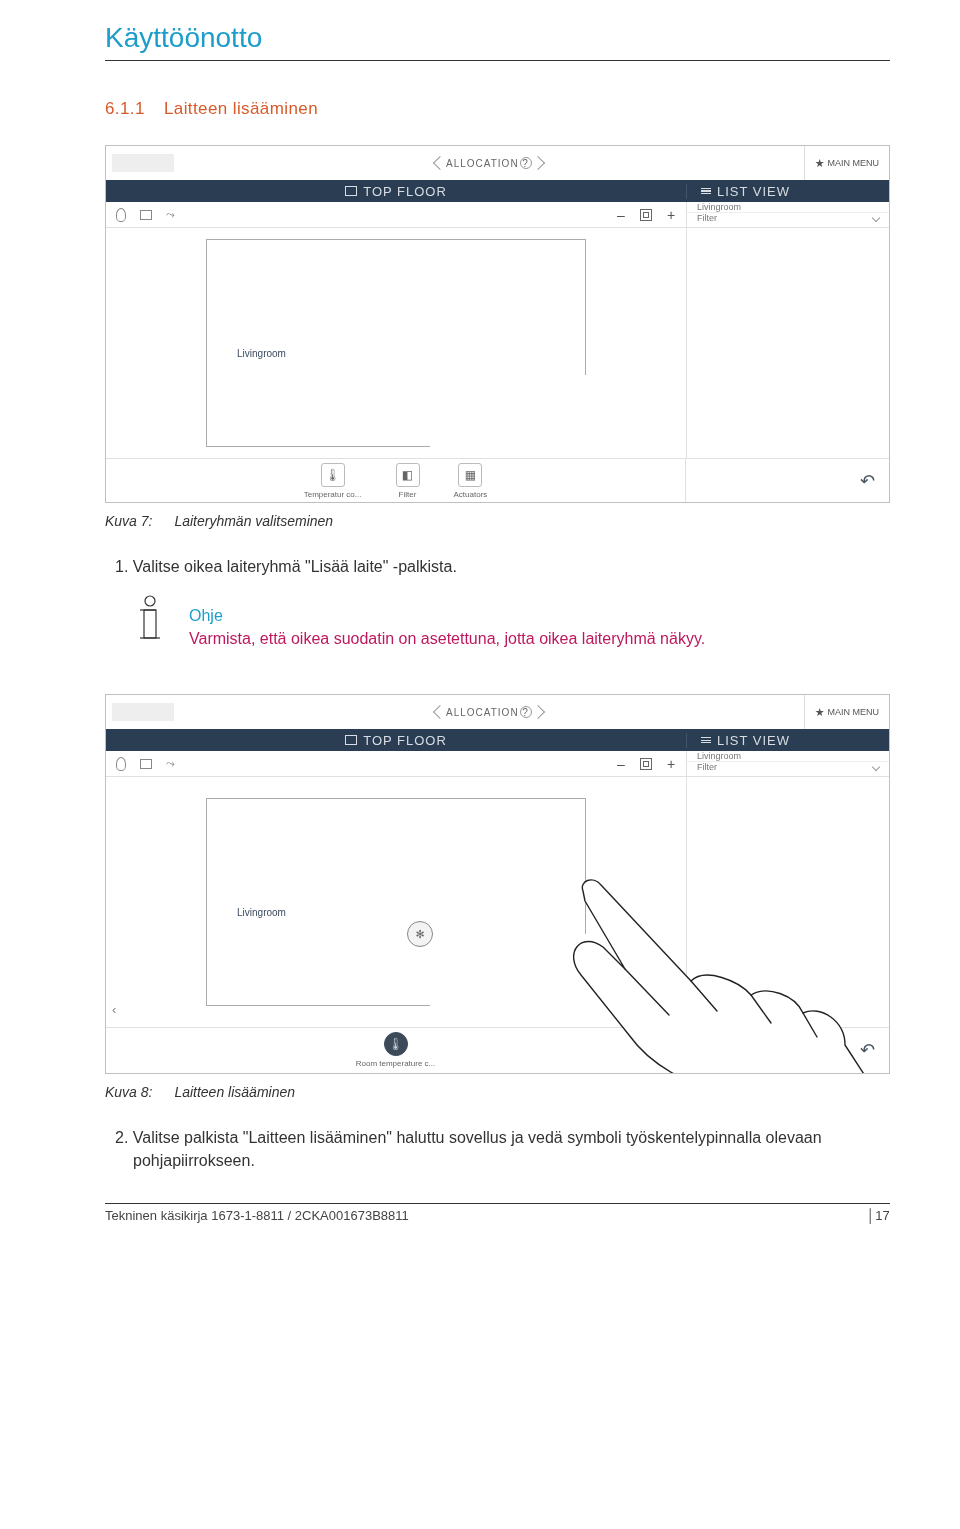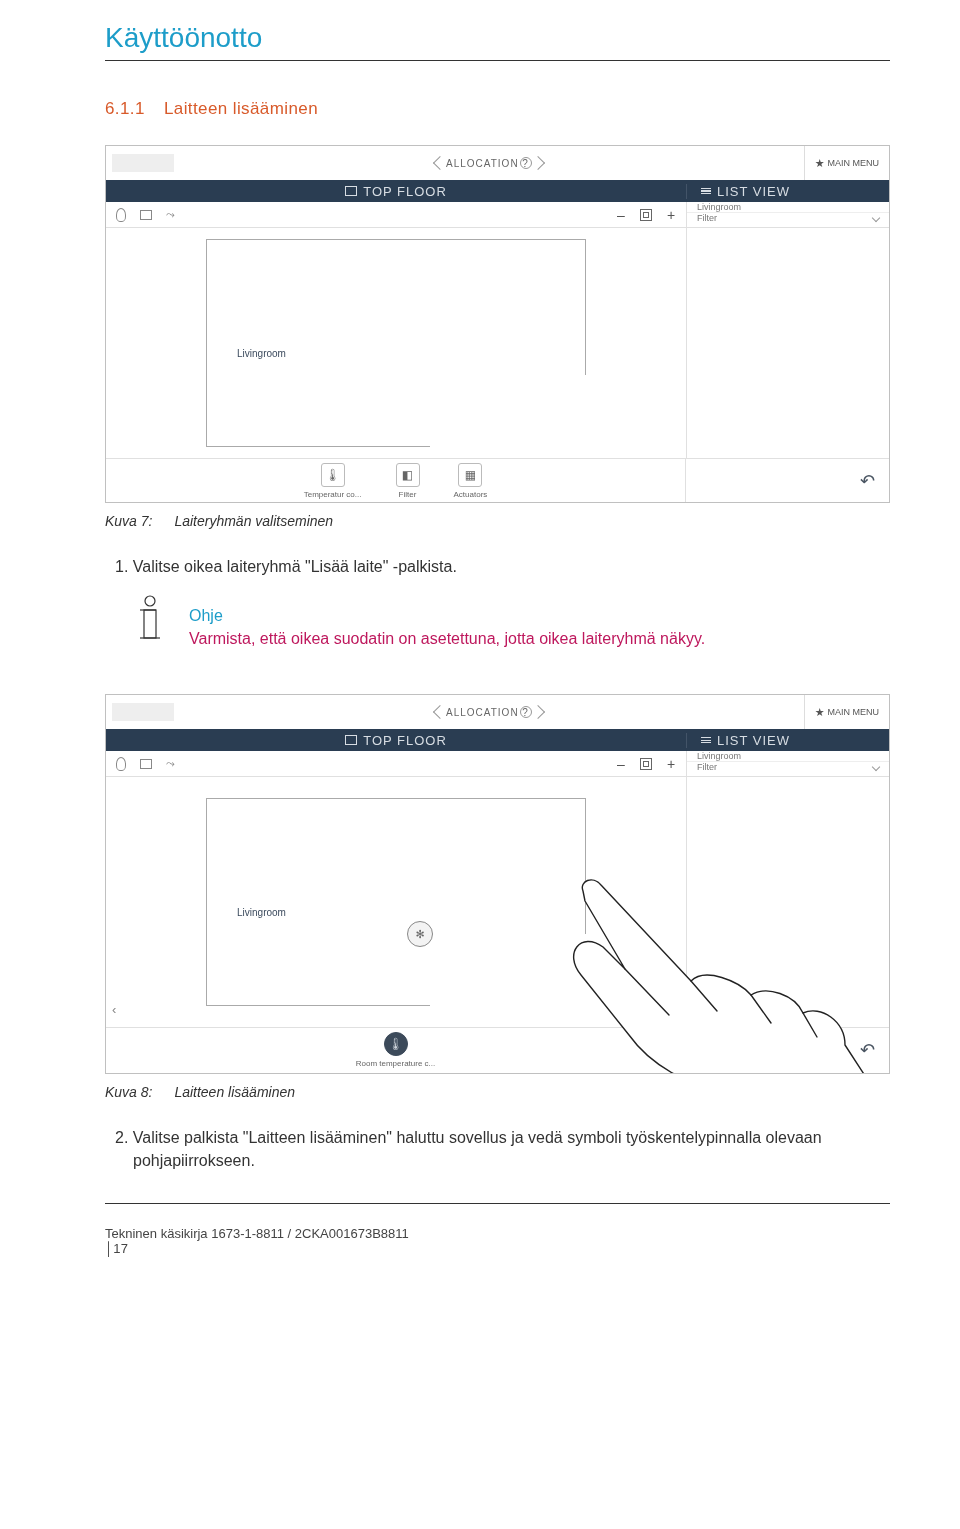--- a/index.html
+++ b/index.html
@@ -53,21 +53,21 @@
   
   .caption { font-size: 14px; font-style: italic; margin: 8px 0 26px 0; color: #333; }
   .caption .clab { font-style: italic; margin-right: 18px; }
   .bodytext { font-size: 16px; line-height: 1.45; color: #333; margin-bottom: 16px; padding-left: 28px; text-indent: -18px; }
   .notebox { display: flex; gap: 22px; margin: 7px 0 46px 28px; align-items: flex-end; }
   .infoicon { flex-shrink: 0; }
   .infoicon svg { width: 34px; height: 50px; }
   .notelabel { color: #1d9dc9; font-size: 16px; margin-bottom: 5px; }
   .notep { font-size: 16px; color: #be185d; }
   .navchevs { position: absolute; left: 6px; bottom: 10px; font-size: 13px; color:#888; }
-  .footer { border-top: 1.2px solid #333; margin-top: 30px; padding-top: 22px; display: flex; justify-content: space-between; font-size: 13px; color: #444; flex-direction: column; }
+  .footer { border-top: 1.2px solid #333; margin-top: 30px; padding-top: 4px; display: flex; justify-content: space-between; font-size: 13px; color: #444; }
   .footer span:last-child { letter-spacing: 0.2px; }
   .minusplus { font-size: 14px; color:#555; display:inline-block; width:10px; text-align:center; }
   .framesquare { width:12px; height:12px; border:1.2px solid #666; position:relative; display:inline-block; }
   .framesquare::after { content:''; position:absolute; inset:2px; border:1px dashed #666; }
   .bulbicon { width:10px; height:14px; border:1px solid #888; border-radius:50% 50% 40% 40%; display:inline-block; }
   .listicon { display:inline-flex; flex-direction:column; gap:1.5px; }
   .listicon i { width:10px; height:1.2px; background:#d7dde3; display:block; }
   .flooricon { width:12px; height:10px; border:1px solid #d7dde3; display:inline-block; }
 </style>
 </head>

